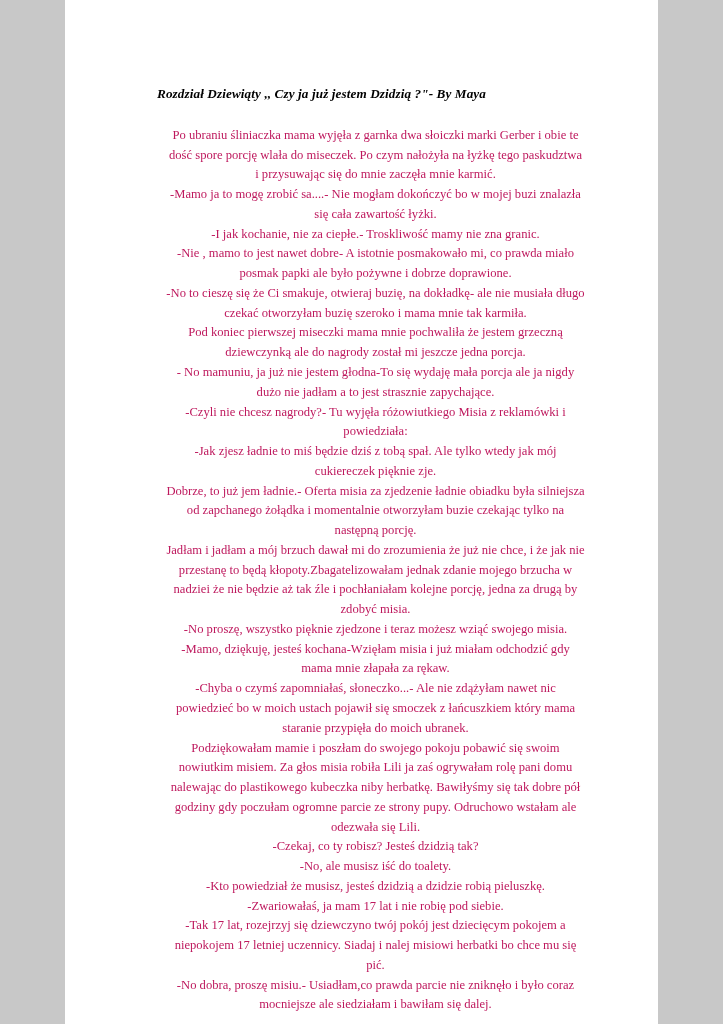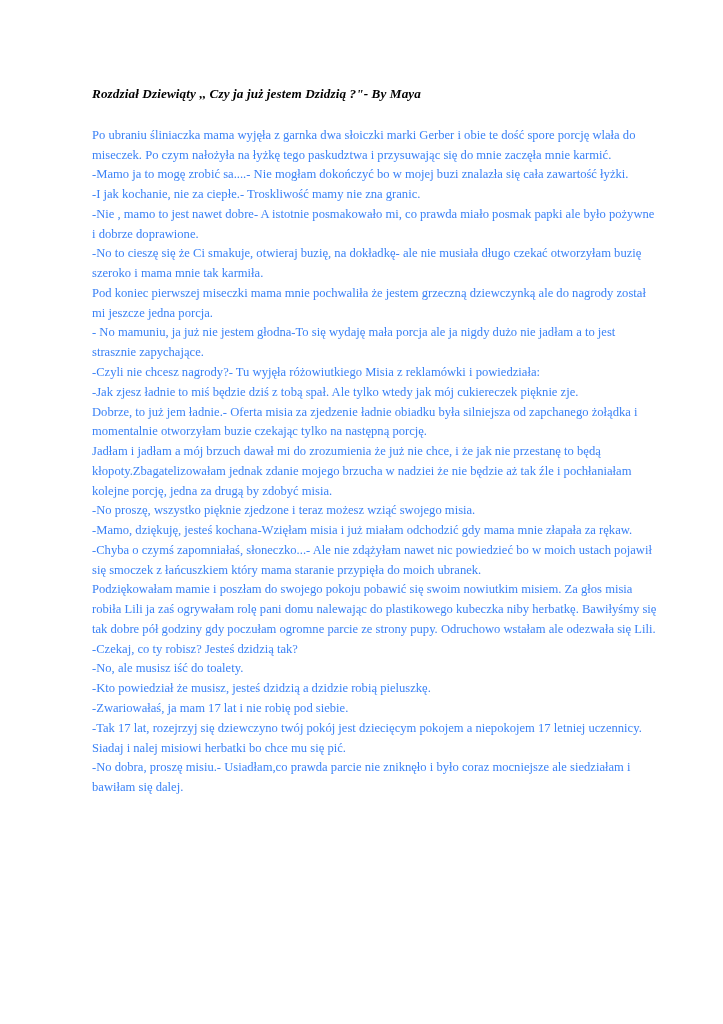--- a/index.html
+++ b/index.html
@@ -4,44 +4,44 @@
 <style>
   html, body {
     margin: 0;
     padding: 0;
     background: #c8c8c8;
   }
   body {
     font-family: "Liberation Serif", serif;
   }
   .page {
-    width: 723px;
+    width: 593px;
     height: 1024px;
     background: #ffffff;
     margin: 0 auto;
     position: relative;
     box-sizing: border-box;
     padding: 84px 64px 40px 92px;
     overflow: hidden;
   }
   .doc-title {
     font-weight: bold;
     font-style: italic;
     font-size: 13.2px;
     line-height: 1.5;
     margin: 0 0 22px 0;
     color: #000;
     letter-spacing: 0.1px;
   }
   .body-text p {
-    margin: 0;
+    margin: 9px;
     font-size: 12.6px;
     line-height: 1.57;
-    color: #3b82f6;
-    text-align: left;
+    color: #be185d;
+    text-align: center;
   }
   .para-gap {
     height: 17px;
   }
 </style>
 </head>
 <body>
 
 <div class="page">
   <h1 class="doc-title">Rozdział Dziewiąty ,, Czy ja już jestem Dzidzią ?"- By Maya</h1>

